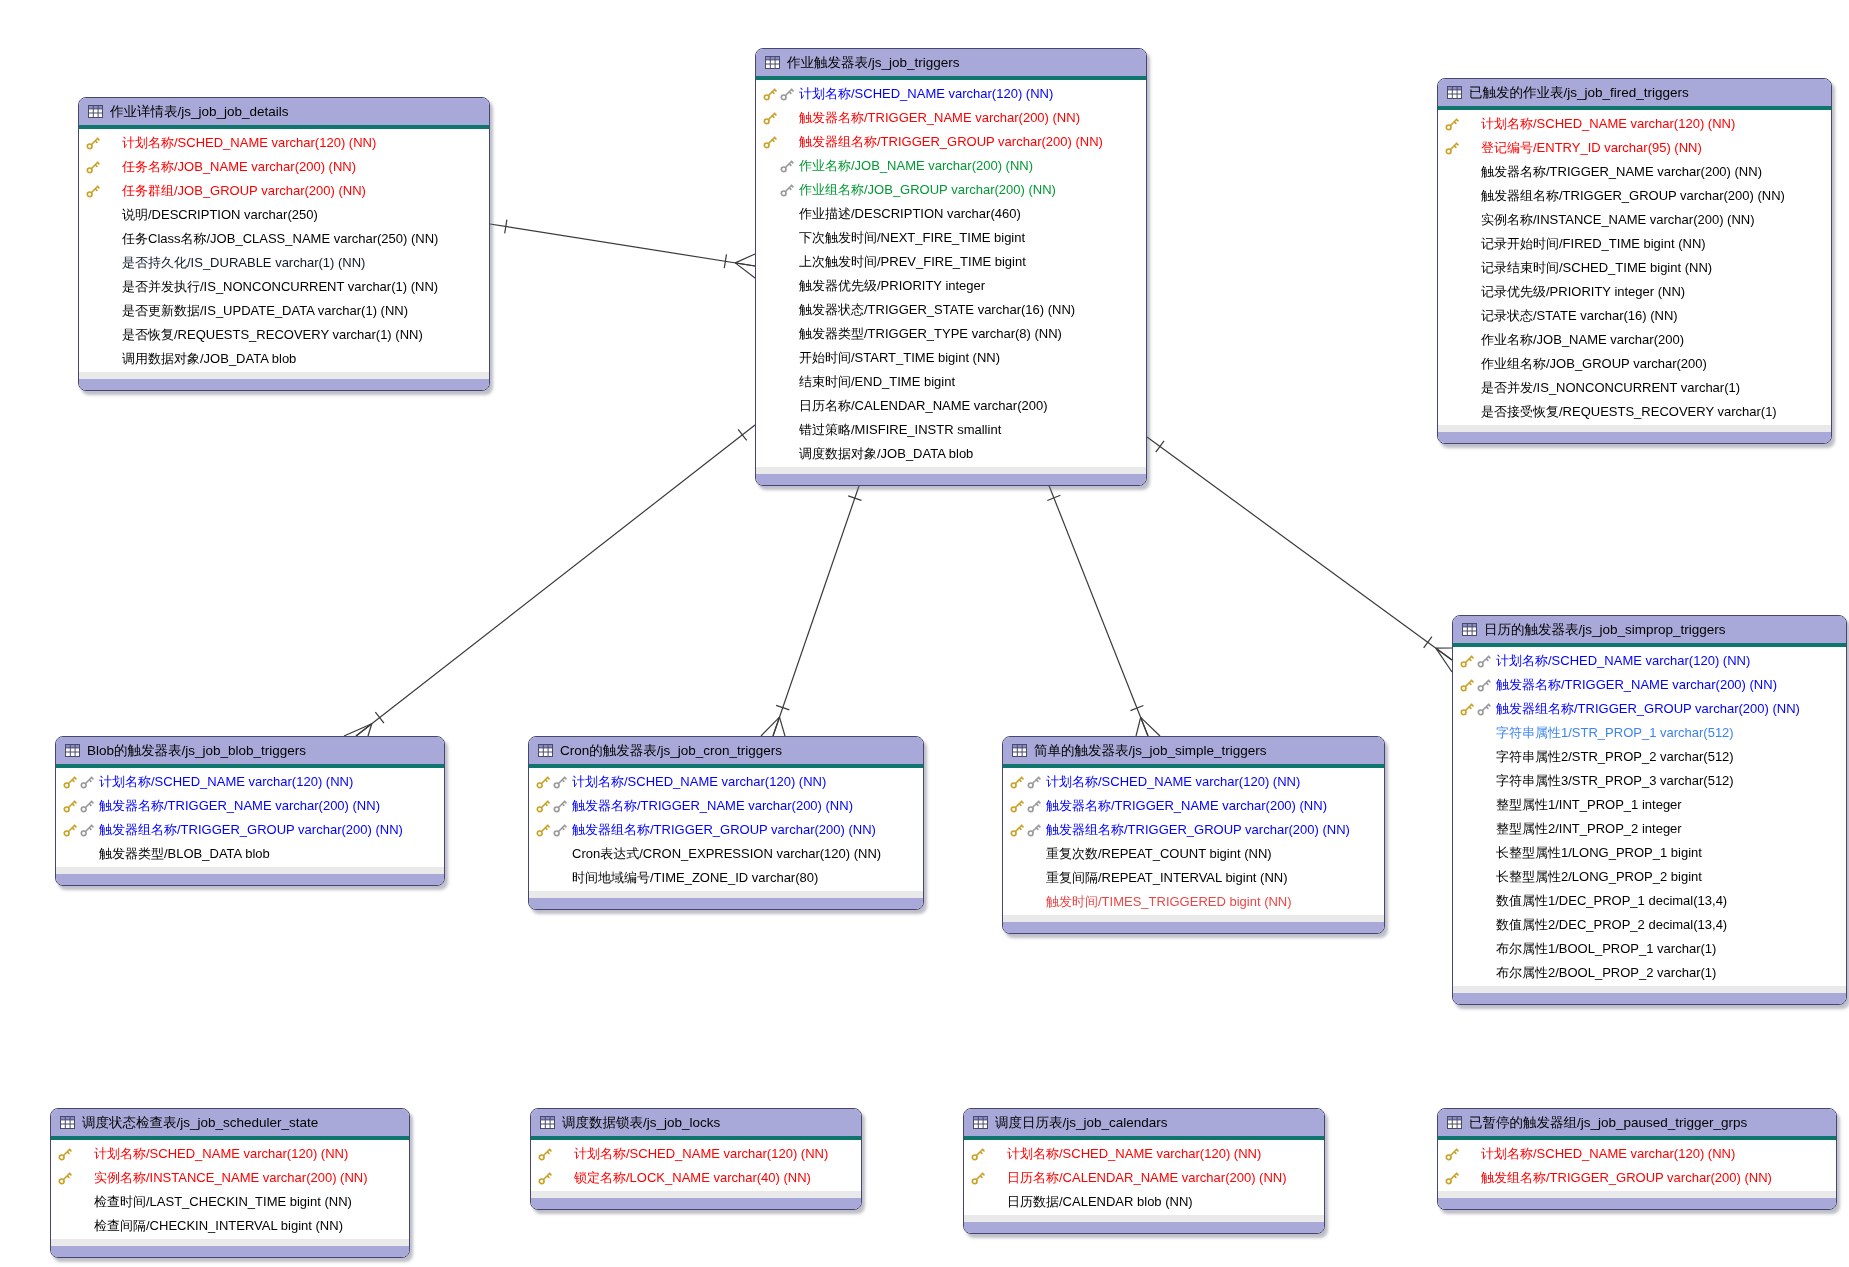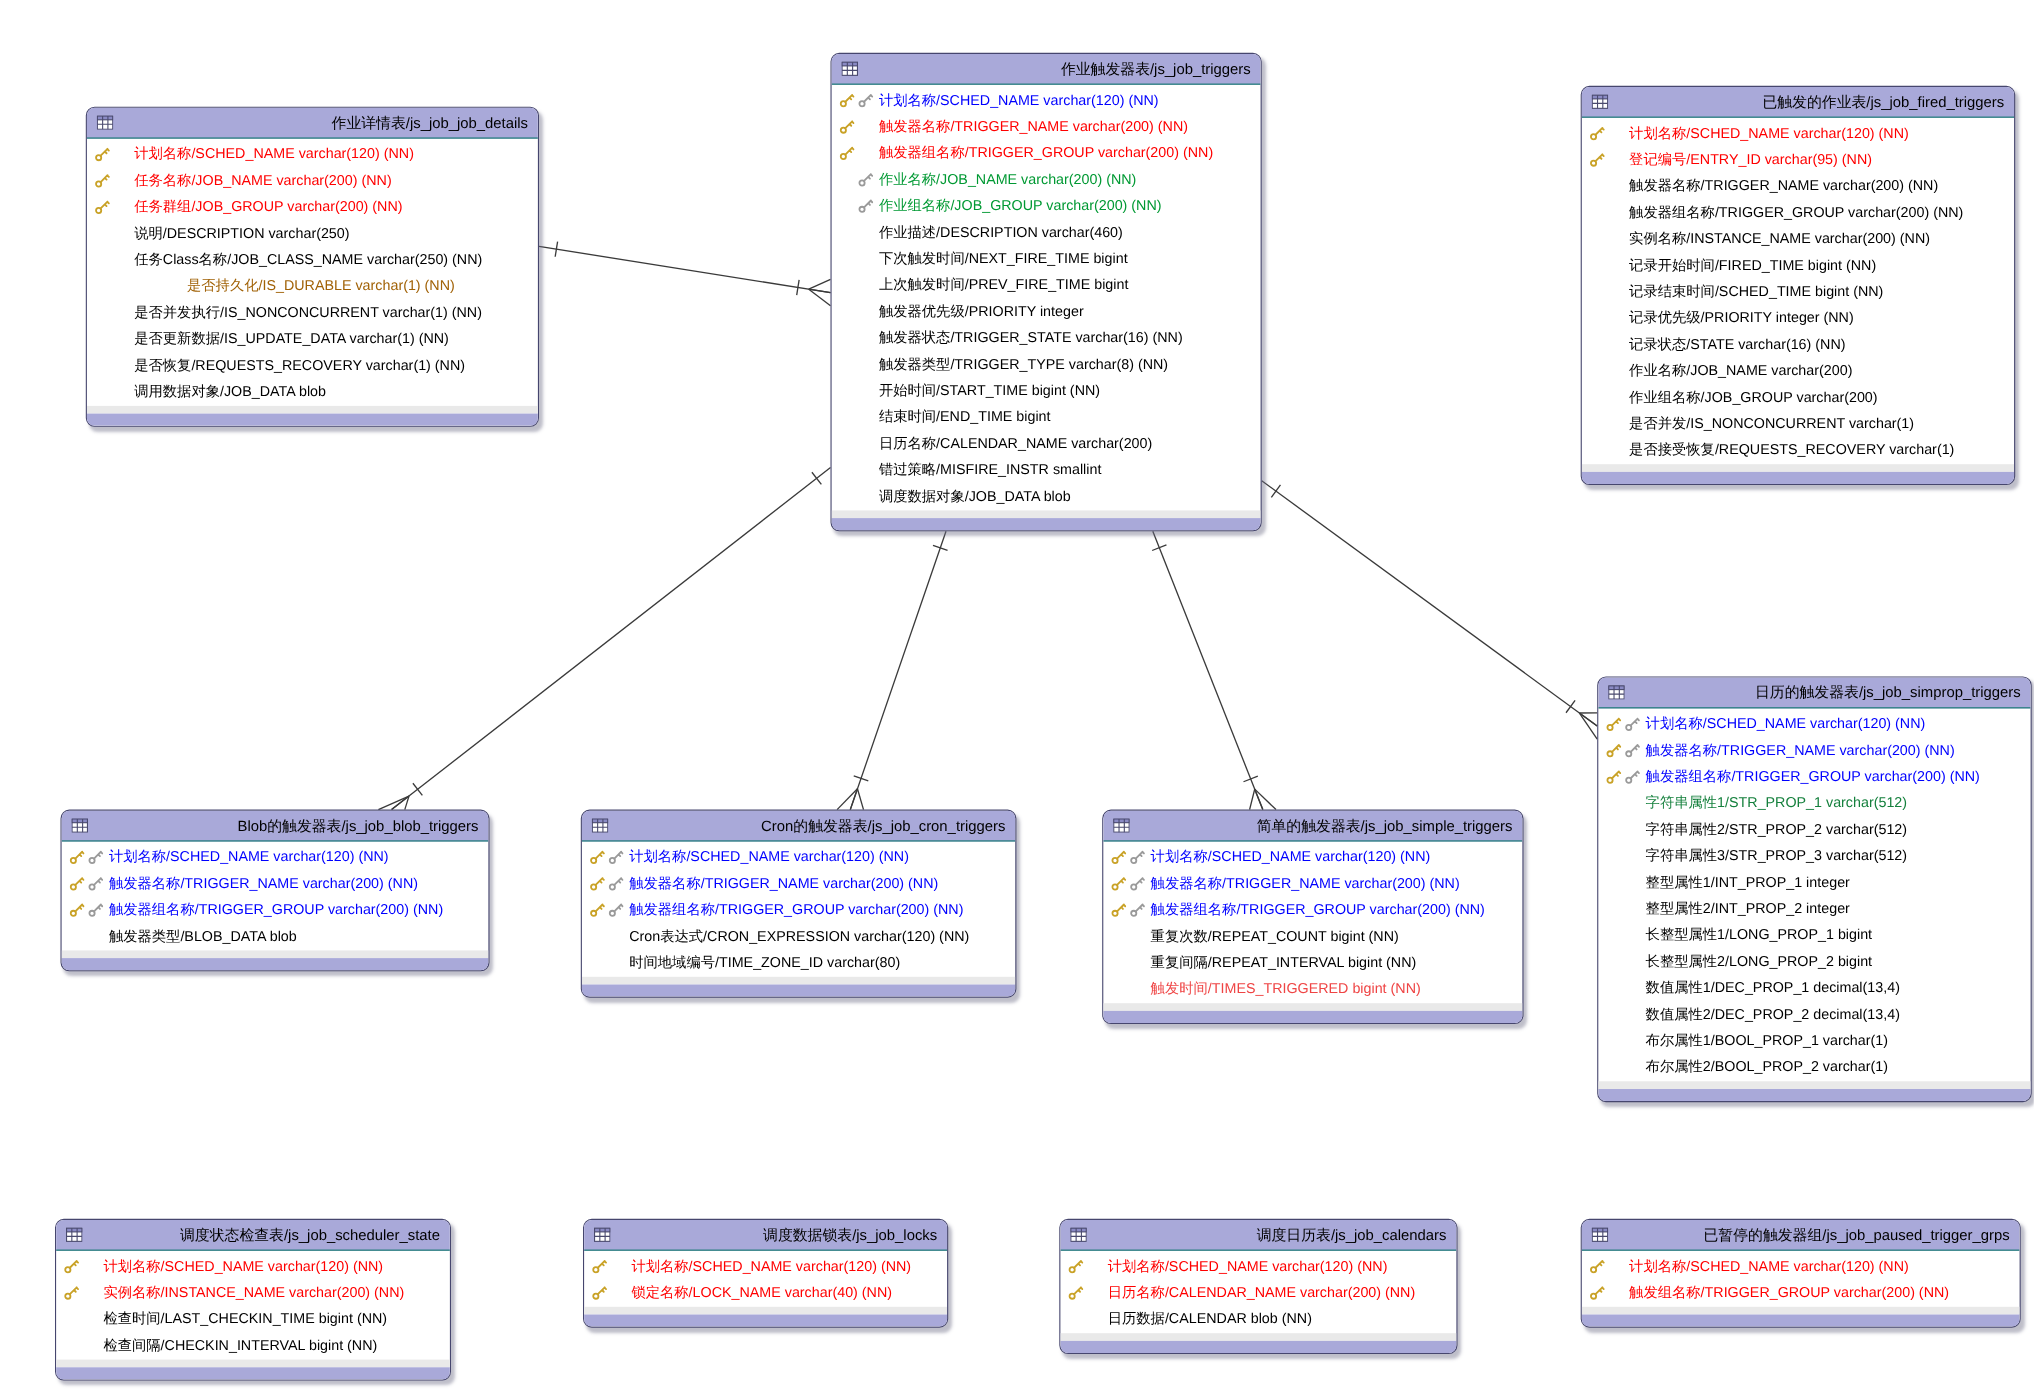--- a/index.html
+++ b/index.html
@@ -9,21 +9,21 @@
     background:#ffffff;
   }
   #connector-layer{position:absolute;left:0;top:0;width:1849px;height:1267px;pointer-events:none;z-index:0;}
   .er-table{
     position:absolute;z-index:1;background:#ffffff;
     border:1px solid #46466e;border-radius:8px;overflow:hidden;
     box-shadow:3px 4px 3px rgba(110,110,135,0.45);
   }
   .table-header{
     height:27px;display:flex;align-items:center;gap:7px;padding:0 9px;
-    background:#a9a9d9;border-bottom:1px solid #0f766e;justify-content:space-between;
+    background:#a9a9d9;border-bottom:4px solid #0f766e;
   }
   .table-title{font-size:13.5px;color:#000;white-space:nowrap;}
   .tbl-icon{width:15px;height:13px;flex:0 0 auto;}
   .table-body{padding:2px 0 1px 0;}
   .field-row{height:24px;display:flex;align-items:center;white-space:nowrap;}
   .icon-slot{width:17px;height:16px;flex:0 0 auto;display:inline-flex;align-items:center;justify-content:center;}
   .icon-slot.slot1{margin-left:5px;}
   .icon-slot svg{width:14px;height:14px;}
   .field-text{font-size:13px;padding-left:4px;}
   .table-footer{height:18px;}
@@ -124,21 +124,21 @@
     <span class="field-text" style="color: rgb(0, 0, 0);">说明/DESCRIPTION varchar(250)</span>
   </div>
         <div class="field-row">
     <span class="icon-slot slot1"></span>
     <span class="icon-slot slot2"></span>
     <span class="field-text" style="color: rgb(0, 0, 0);">任务Class名称/JOB_CLASS_NAME varchar(250) (NN)</span>
   </div>
         <div class="field-row">
     <span class="icon-slot slot1"></span>
     <span class="icon-slot slot2"></span>
-    <span class="field-text" style="color: #a16207; margin-left: 48px;">是否持久化/IS_DURABLE varchar(1) (NN)</span>
+    <span class="field-text" style="color: #0f172a;">是否持久化/IS_DURABLE varchar(1) (NN)</span>
   </div>
         <div class="field-row">
     <span class="icon-slot slot1"></span>
     <span class="icon-slot slot2"></span>
     <span class="field-text" style="color: rgb(0, 0, 0);">是否并发执行/IS_NONCONCURRENT varchar(1) (NN)</span>
   </div>
         <div class="field-row">
     <span class="icon-slot slot1"></span>
     <span class="icon-slot slot2"></span>
     <span class="field-text" style="color: rgb(0, 0, 0);">是否更新数据/IS_UPDATE_DATA varchar(1) (NN)</span>
@@ -433,21 +433,21 @@
             <svg viewBox="0 0 16 16">
               <circle cx="4.2" cy="11.8" r="2.7" fill="none" stroke="#9a9a9a" stroke-width="1.9"></circle>
               <path d="M6.3 9.7 L13.4 2.6 M10.6 5.4 L12.4 7.2 M13.2 2.8 L14.8 4.4" fill="none" stroke="#9a9a9a" stroke-width="1.9" stroke-linecap="round"></path>
             </svg>
           </span>
     <span class="field-text" style="color: rgb(0, 0, 255);">触发器组名称/TRIGGER_GROUP varchar(200) (NN)</span>
   </div>
         <div class="field-row">
     <span class="icon-slot slot1"></span>
     <span class="icon-slot slot2"></span>
-    <span class="field-text" style="color: #15803d; text-align: right;">字符串属性1/STR_PROP_1 varchar(512)</span>
+    <span class="field-text" style="color: #3b82f6; text-align: right;">字符串属性1/STR_PROP_1 varchar(512)</span>
   </div>
         <div class="field-row">
     <span class="icon-slot slot1"></span>
     <span class="icon-slot slot2"></span>
     <span class="field-text" style="color: rgb(0, 0, 0);">字符串属性2/STR_PROP_2 varchar(512)</span>
   </div>
         <div class="field-row">
     <span class="icon-slot slot1"></span>
     <span class="icon-slot slot2"></span>
     <span class="field-text" style="color: rgb(0, 0, 0);">字符串属性3/STR_PROP_3 varchar(512)</span>

